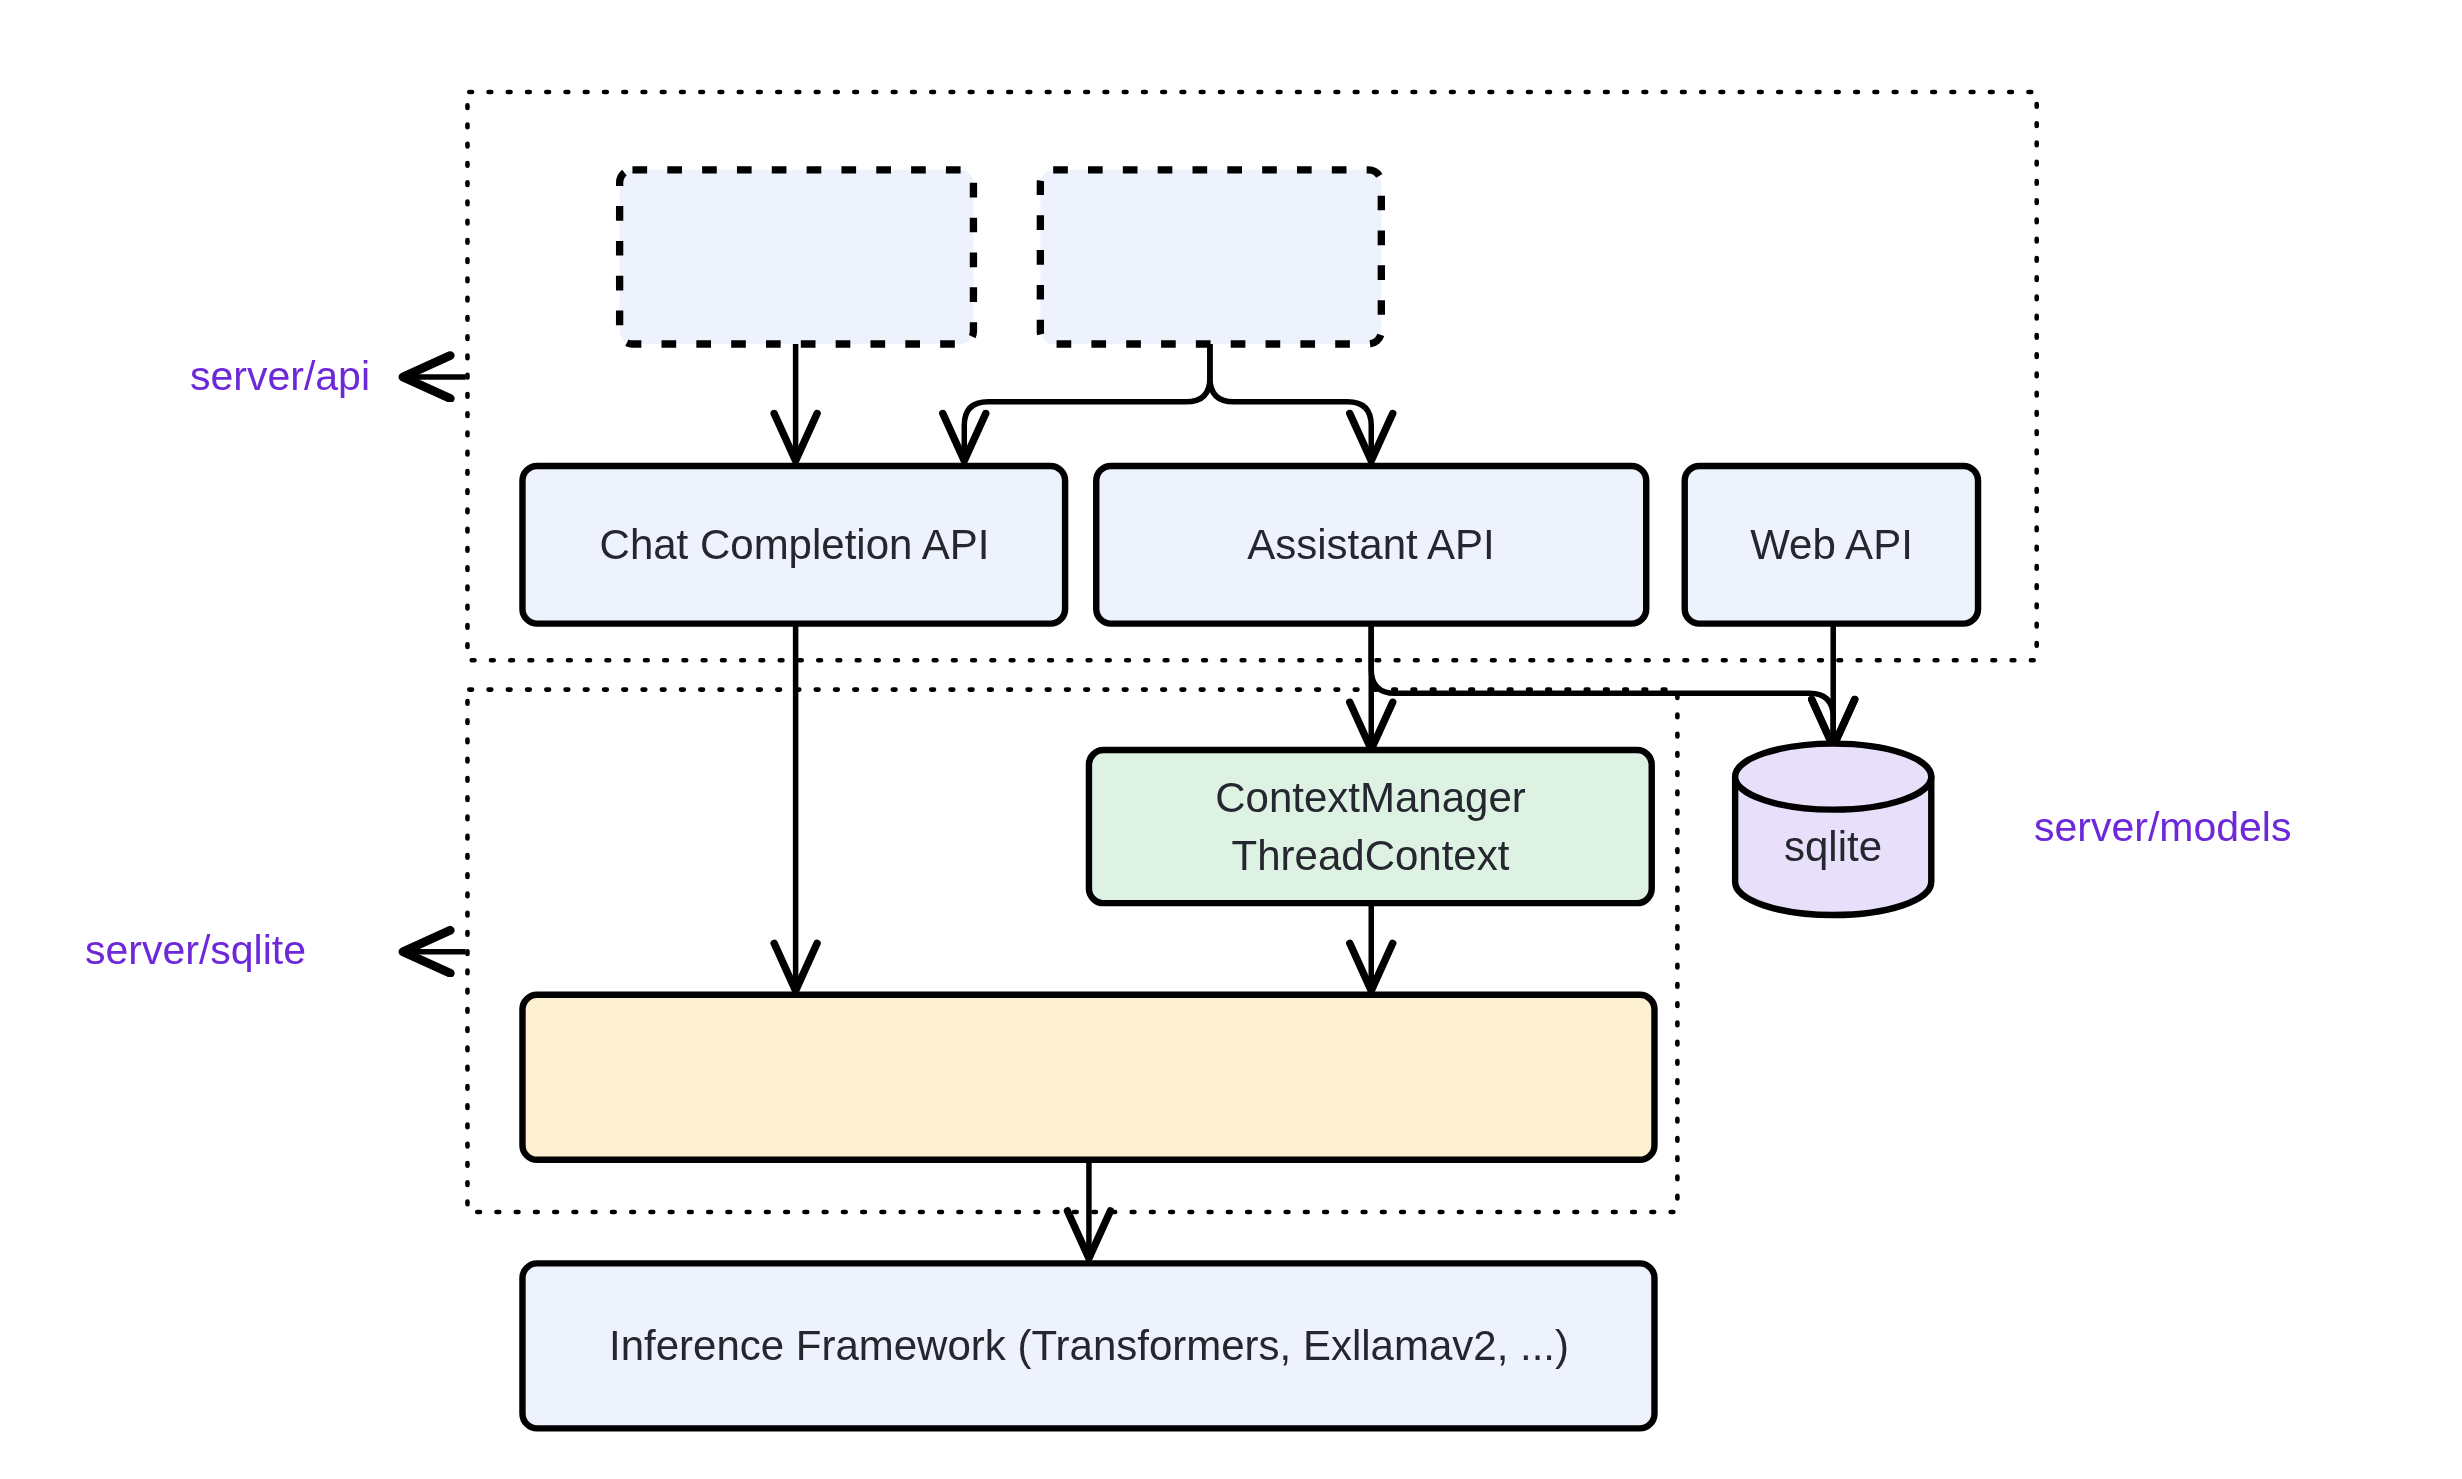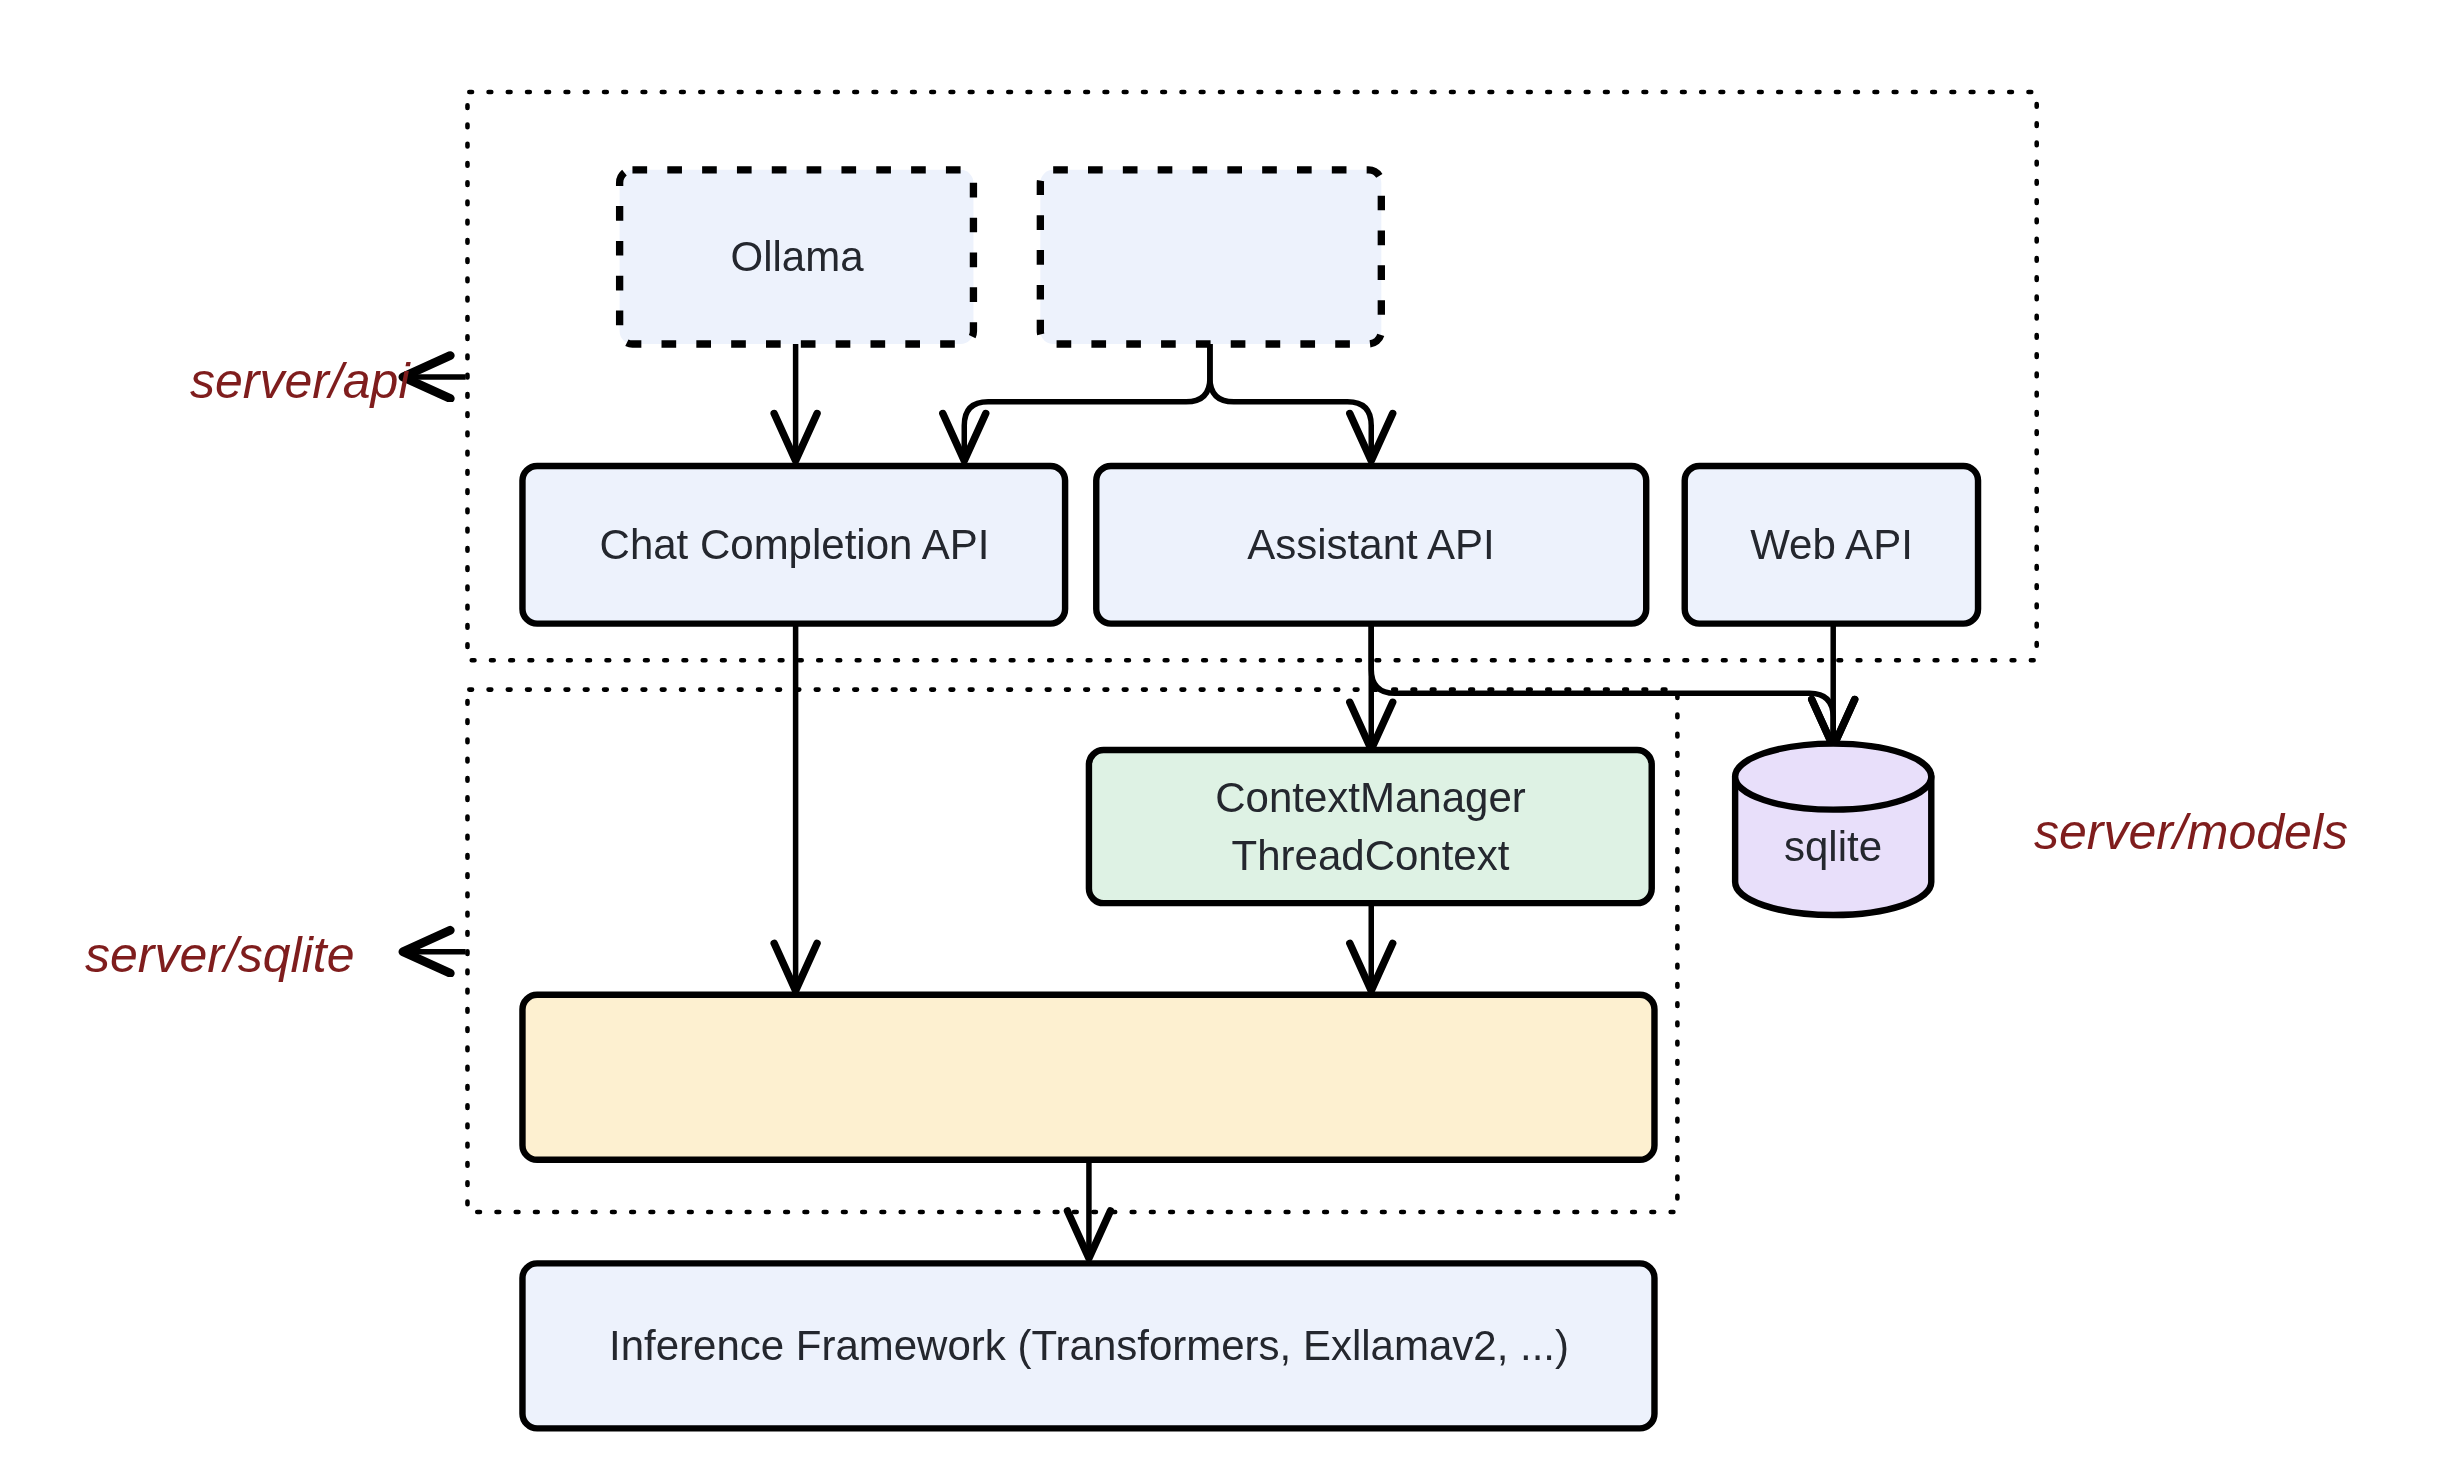--- a/index.html
+++ b/index.html
@@ -19,25 +19,24 @@
   }
   #diagram-svg {
     position: absolute;
     left: 0;
     top: 0;
     width: 2462px;
     height: 1480px;
   }
   .grp-label {
     position: absolute;
-    font-size: 50px;
-    color: #7f1d1d;
+    font-size: 41px;
+    color: #6d28d9;
     white-space: nowrap;
     line-height: 1;
-    font-style: italic;
   }
   .node-text {
     position: absolute;
     display: flex;
     flex-direction: column;
     align-items: center;
     justify-content: center;
     font-size: 42px;
     color: #24272e;
     text-align: center;
@@ -101,23 +100,20 @@
     <g>
       <path d="M1893,847 L1893,962 A107,36 0 0 0 2107,962 L2107,847 Z" fill="#e8dffa" stroke="#000000" stroke-width="7" stroke-linejoin="round"></path>
       <ellipse cx="2000" cy="847" rx="107" ry="36" fill="#e8dffa" stroke="#000000" stroke-width="7"></ellipse>
     </g>
 
     <rect x="570" y="1085" width="1235" height="180" rx="16" ry="16" fill="#fdf0d0" stroke="#000000" stroke-width="7"></rect>
 
     <rect x="570" y="1378" width="1235" height="180" rx="16" ry="16" fill="#edf2fc" stroke="#000000" stroke-width="7"></rect>
   </svg>
 
-  <div class="node-text" style="left:620px; top:170px; width:354px; height:174px;">
-    <span>Ollama</span>
-  </div>
 
 
   <div class="node-text" style="left:523px; top:466px; width:543px; height:158px;">
     <span>Chat Completion API</span>
   </div>
 
   <div class="node-text" style="left:1096px; top:466px; width:550px; height:158px;">
     <span>Assistant API</span>
   </div>
 

